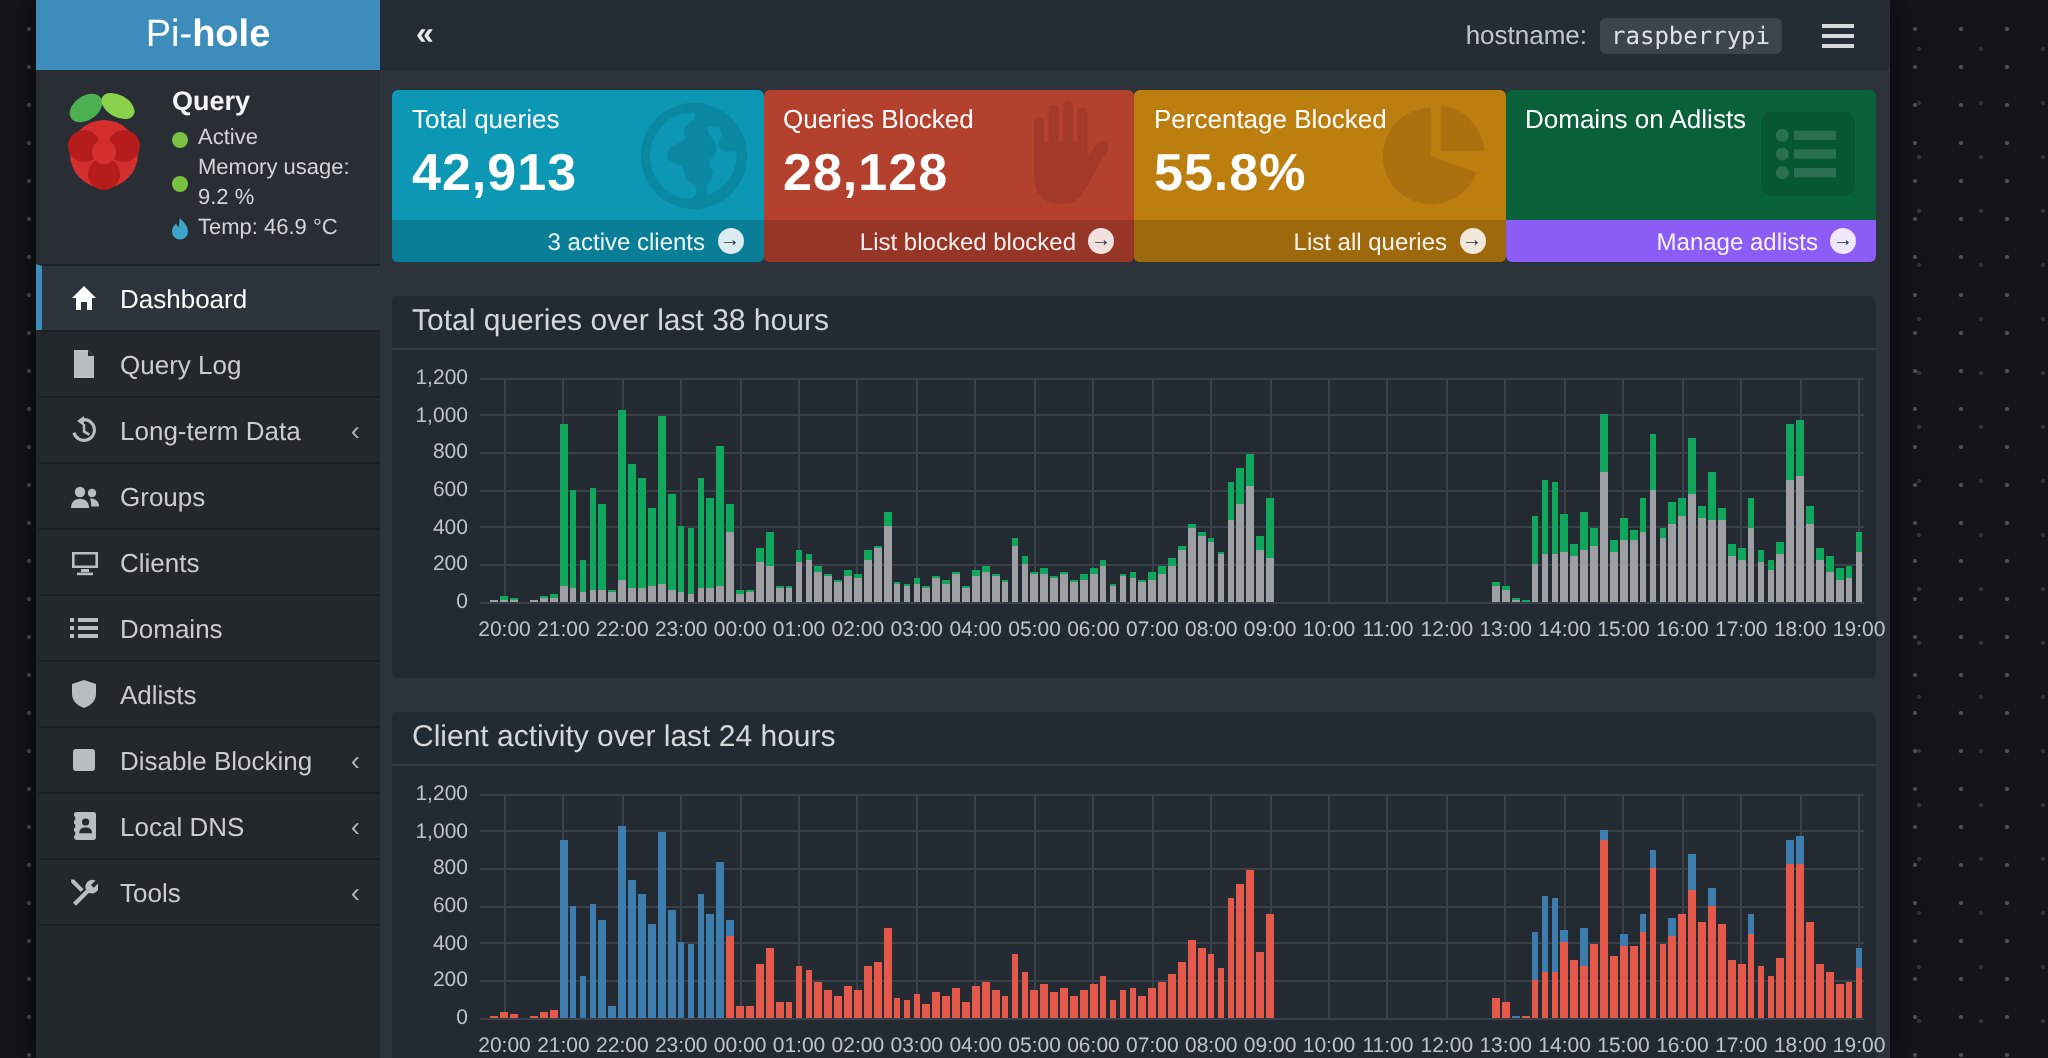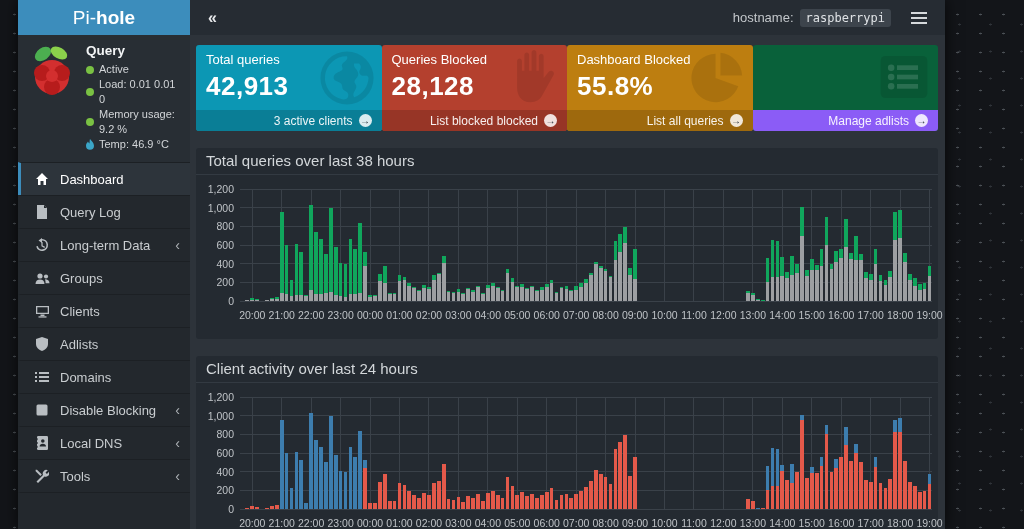--- a/index.html
+++ b/index.html
@@ -112,24 +112,20 @@
         </span>
         <div class="status-info">
           <div class="status-title">Query</div>
           <div id="status-rows">
               <div class="status-row">
                 <span class="dot" style="background: rgb(122, 193, 67);"></span>
                 <span>Active</span>
               </div>
               <div class="status-row">
                 <span class="dot" style="background: rgb(122, 193, 67);"></span>
-                <span>Load:  0.01  0.01  0</span>
-              </div>
-              <div class="status-row">
-                <span class="dot" style="background: rgb(122, 193, 67);"></span>
                 <span>Memory usage:  9.2 %</span>
               </div>
               <div class="status-row">
                 <span style="display: inline-flex;">
                   <svg width="8" height="11" viewBox="0 0 8 11" style="fill: rgb(59, 166, 200);">
                     <path d="M4 0 C5.5 2 8 3.6 8 6.8 A4 4 0 0 1 0 6.8 C0 4.8 1.2 3.8 2 2.6 C2.4 3.4 2.6 4 3.4 4.6 C3.8 3.2 3.4 1.6 4 0 Z"></path>
                   </svg>
                 </span>
                 <span>Temp: 46.9 °C</span>
               </div>
@@ -180,38 +176,38 @@
               <svg width="15" height="13" viewBox="0 0 15 13">
                 <path d="M1 1 H14 V9 H1 Z M2.3 2.3 V7.7 H12.7 V2.3 Z" fill-rule="evenodd"></path>
                 <rect x="5.5" y="9.5" width="4" height="1.6"></rect>
                 <rect x="3.5" y="11.3" width="8" height="1.3"></rect>
               </svg>
             </span>
             <span>Clients</span>
           </li>
           <li>
             <span class="mi">
-              <svg width="12" height="14" viewBox="0 0 12 14">
-                <path d="M6 0 L12 2 V7 C12 10.8 9 12.9 6 14 C3 12.9 0 10.8 0 7 V2 Z"></path>
-              </svg>
-            </span>
-            <span>Adlists</span>
-          </li>
-          <li>
-            <span class="mi">
               <svg width="14" height="12" viewBox="0 0 14 12">
                 <rect x="0" y="1" width="2" height="2"></rect>
                 <rect x="4" y="1" width="10" height="2"></rect>
                 <rect x="0" y="5" width="2" height="2"></rect>
                 <rect x="4" y="5" width="10" height="2"></rect>
                 <rect x="0" y="9" width="2" height="2"></rect>
                 <rect x="4" y="9" width="10" height="2"></rect>
               </svg>
             </span>
             <span>Domains</span>
+          </li>
+          <li>
+            <span class="mi">
+              <svg width="12" height="14" viewBox="0 0 12 14">
+                <path d="M6 0 L12 2 V7 C12 10.8 9 12.9 6 14 C3 12.9 0 10.8 0 7 V2 Z"></path>
+              </svg>
+            </span>
+            <span>Adlists</span>
           </li>
           <li>
             <span class="mi">
               <svg width="12" height="12" viewBox="0 0 12 12">
                 <rect x="0.5" y="0.5" width="11" height="11" rx="1.5"></rect>
               </svg>
             </span>
             <span>Disable Blocking</span>
             <span class="chev">‹</span>
           </li>
@@ -266,34 +262,35 @@
             <span class="card-icon"><svg width="54" height="58" viewBox="0 0 22 24" style="fill: rgba(0, 0, 0, 0.18);">
                 <path d="M4 10 V5 C4 3.6 6 3.6 6 5 V9 H7 V2.5 C7 1.1 9 1.1 9 2.5 V9 H10 V1.5 C10 0.1 12 0.1 12 1.5 V9 H13 V3 C13 1.6 15 1.6 15 3 V12 L17 9.5 C18 8.3 20 9.5 19 11 L14.5 19 C13.6 20.8 12 22 9.5 22 C5.5 22 4 19 4 16 Z"></path>
               </svg></span>
             <div class="card-footer" style="background: rgb(151, 53, 38);">
               <span>List blocked blocked</span>
               <span class="arrow-circle">→</span>
             </div>
           </div>
           <div class="card" style="background: rgb(189, 126, 16);">
             <div class="card-body">
-              <div class="card-label">Dashboard Blocked</div>
+              <div class="card-label">Percentage Blocked</div>
               <div class="card-value">55.8%</div>
             </div>
             <span class="card-icon"><svg width="58" height="58" viewBox="0 0 24 24" style="fill: rgba(0, 0, 0, 0.18);">
                 <path d="M11 2 A10 10 0 1 0 20.4 15.4 L11 12 Z"></path>
                 <path d="M13 1.6 A10 10 0 0 1 22 11 L13 11 Z"></path>
               </svg></span>
             <div class="card-footer" style="background: rgb(158, 105, 13);">
               <span>List all queries</span>
               <span class="arrow-circle">→</span>
             </div>
           </div>
           <div class="card" style="background: rgb(9, 97, 58);">
             <div class="card-body">
+              <div class="card-label">Domains on Adlists</div>
             </div>
             <span class="card-icon"><svg width="56" height="56" viewBox="0 0 24 24" style="fill: rgba(0, 0, 0, 0.18);">
                 <rect x="2" y="3" width="20" height="18" rx="2"></rect>
                 <circle cx="6.5" cy="8" r="1.4" fill="rgba(255,255,255,.25)"></circle>
                 <rect x="9" y="7" width="9" height="2" fill="rgba(255,255,255,.25)"></rect>
                 <circle cx="6.5" cy="12" r="1.4" fill="rgba(255,255,255,.25)"></circle>
                 <rect x="9" y="11" width="9" height="2" fill="rgba(255,255,255,.25)"></rect>
                 <circle cx="6.5" cy="16" r="1.4" fill="rgba(255,255,255,.25)"></circle>
                 <rect x="9" y="15" width="9" height="2" fill="rgba(255,255,255,.25)"></rect>
               </svg></span>

